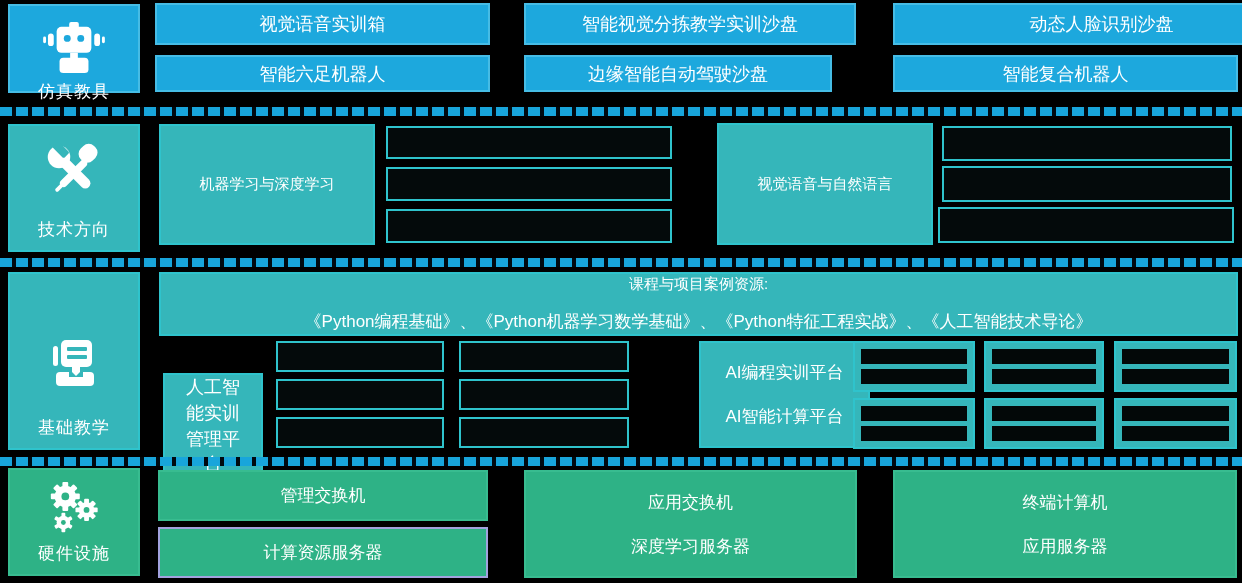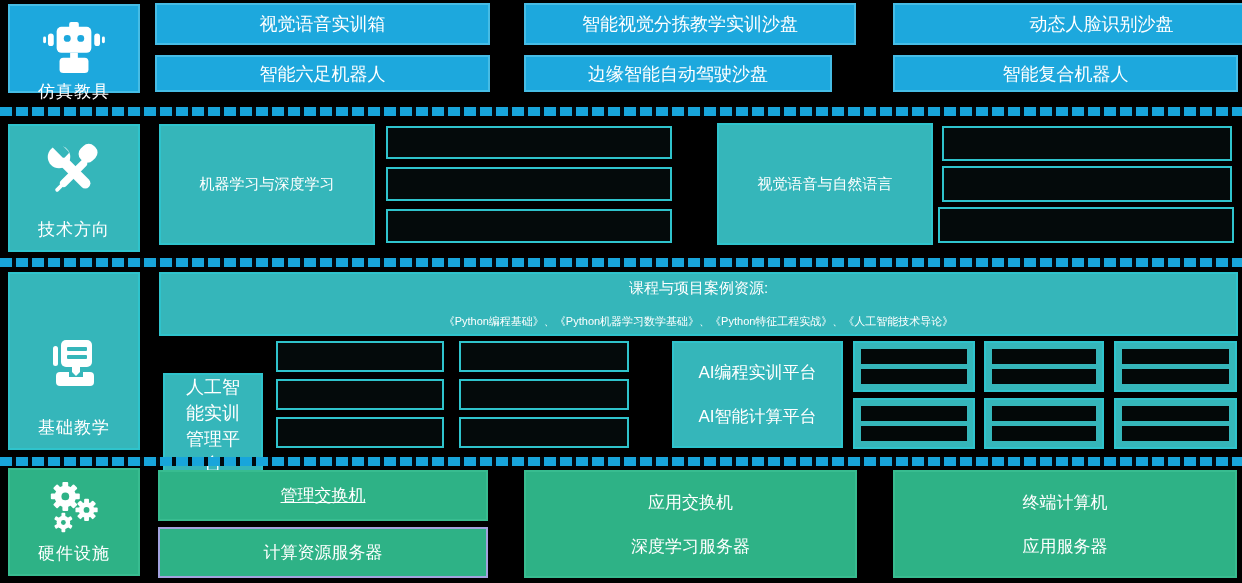--- a/index.html
+++ b/index.html
@@ -16,21 +16,21 @@
   .lav   { border:2px solid #A2A2DE; }
   .dashes { height:9px; background:repeating-linear-gradient(90deg,#18A5DB 0 12px,#000A10 12px 16px); }
   .iconbox { flex-direction:column; justify-content:space-between; padding:16px 4px 9px; }
   .cat { font-size:17px; letter-spacing:1px; }
   .fs18 { font-size:18px; }
   .fs19 { font-size:15px; }
   .fs17 { font-size:17px; }
   .two-lines { flex-direction:column; justify-content:space-around; padding:8px 0; }
   .hdr { flex-direction:column; justify-content:center; gap:16px; }
   .hdr .l1 { font-size:15px; }
-  .hdr .l2 { font-size:11px; }
+  .hdr .l2 { font-size:17px; }
   .wrapbox { font-size:18px; line-height:1.42; padding:0 16px; }
   .cell { background:#35B6BA; border:2px solid #2FC3CC; display:flex; flex-direction:column;
           justify-content:space-evenly; padding:0 6px; }
   .bar { height:15px; background:#030808; }
 </style>
 </head>
 <body>
 
 <div class="stage">
 
@@ -114,21 +114,21 @@
   <div class="abs box teal wrapbox" style="left:163px; top:341px; width:100px; height:107px;margin-top:32px;">人工智能实训管理平台</div>
 
   <div class="abs dark" style="left:276px; top:341px; width:168px; height:31px;"></div>
   <div class="abs dark" style="left:276px; top:379px; width:168px; height:31px;"></div>
   <div class="abs dark" style="left:276px; top:417px; width:168px; height:31px;"></div>
 
   <div class="abs dark" style="left:459px; top:341px; width:170px; height:31px;"></div>
   <div class="abs dark" style="left:459px; top:379px; width:170px; height:31px;"></div>
   <div class="abs dark" style="left:459px; top:417px; width:170px; height:31px;"></div>
 
-  <div class="abs box teal two-lines fs17" style="left:672px; top:341px; width:171px; height:107px;">
+  <div class="abs box teal two-lines fs17" style="left:699px; top:341px; width:171px; height:107px;">
     <span>AI编程实训平台</span>
     <span>AI智能计算平台</span>
   </div>
 
   <div class="abs cell" style="left:853px;  top:341px; width:122px; height:51px;">
     <div class="bar"></div>
     <div class="bar"></div>
   </div>
   <div class="abs cell" style="left:984px;  top:341px; width:120px; height:51px;">
     <div class="bar"></div>
@@ -194,21 +194,21 @@
             <rect x="-2" y="-10" width="4" height="5" rx="1" transform="rotate(300)"></rect>
           </g>
           <circle r="7"></circle>
           <circle r="2.5" fill="#2EB286"></circle>
         </g>
       </svg>
     </span>
     <span class="cat">硬件设施</span>
   </div>
 
-  <div class="abs box green fs17" style="left:158px; top:470px; width:330px; height:51px;text-decoration:underline;">管理交换机</div>
+  <div class="abs box green fs17" style="left:158px; top:470px; width:330px; height:51px;">管理交换机</div>
   <div class="abs box green lav fs17" style="left:158px; top:527px; width:330px; height:51px;">计算资源服务器</div>
 
   <div class="abs box green two-lines fs17" style="left:524px; top:470px; width:333px; height:108px;">
     <span>应用交换机</span>
     <span>深度学习服务器</span>
   </div>
 
   <div class="abs box green two-lines fs17" style="left:893px; top:470px; width:344px; height:108px;">
     <span>终端计算机</span>
     <span>应用服务器</span>

